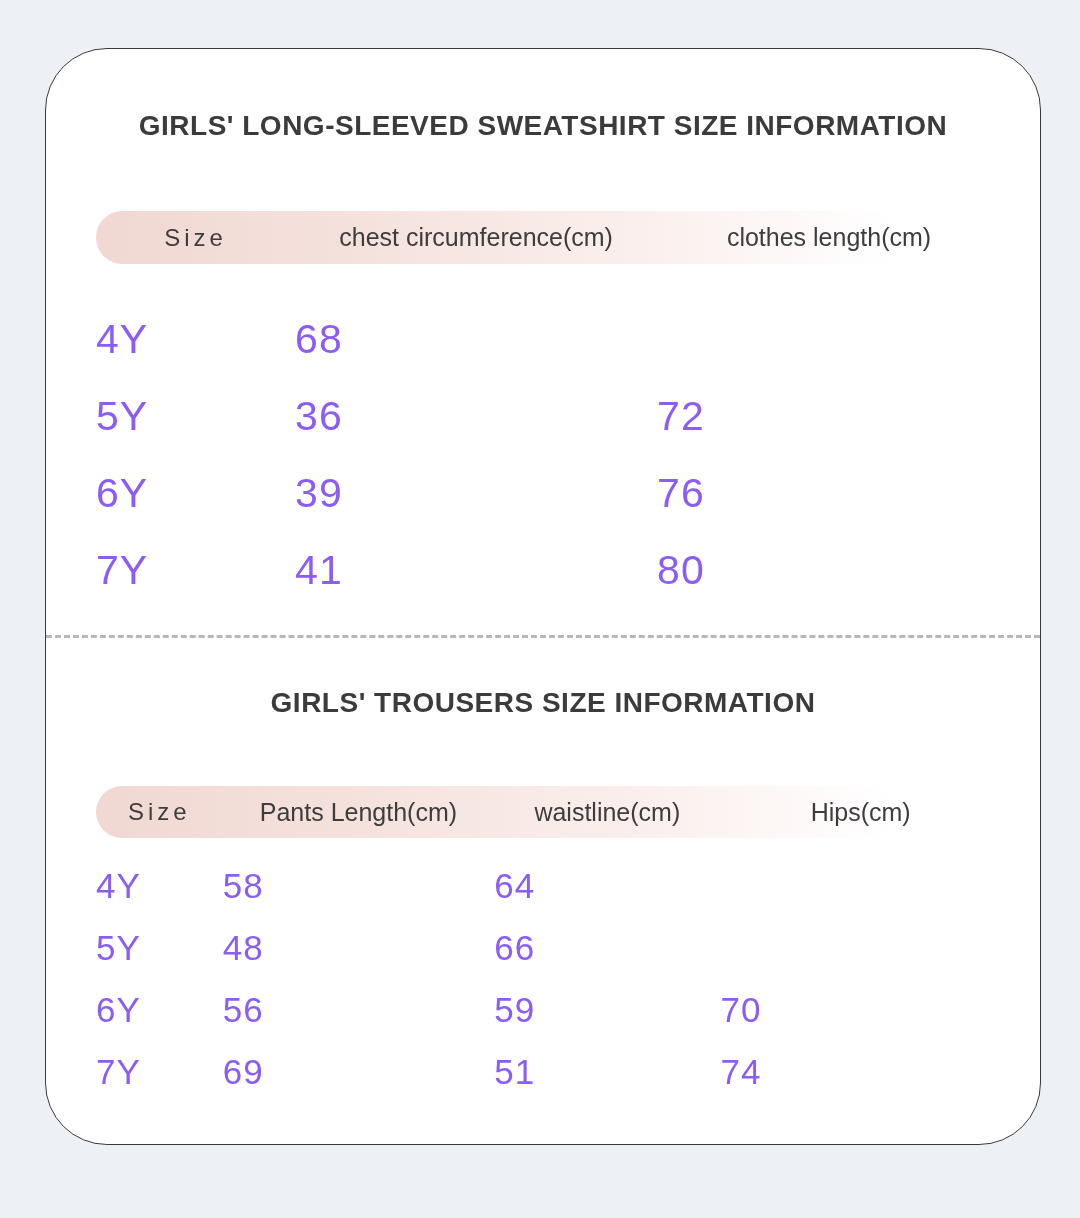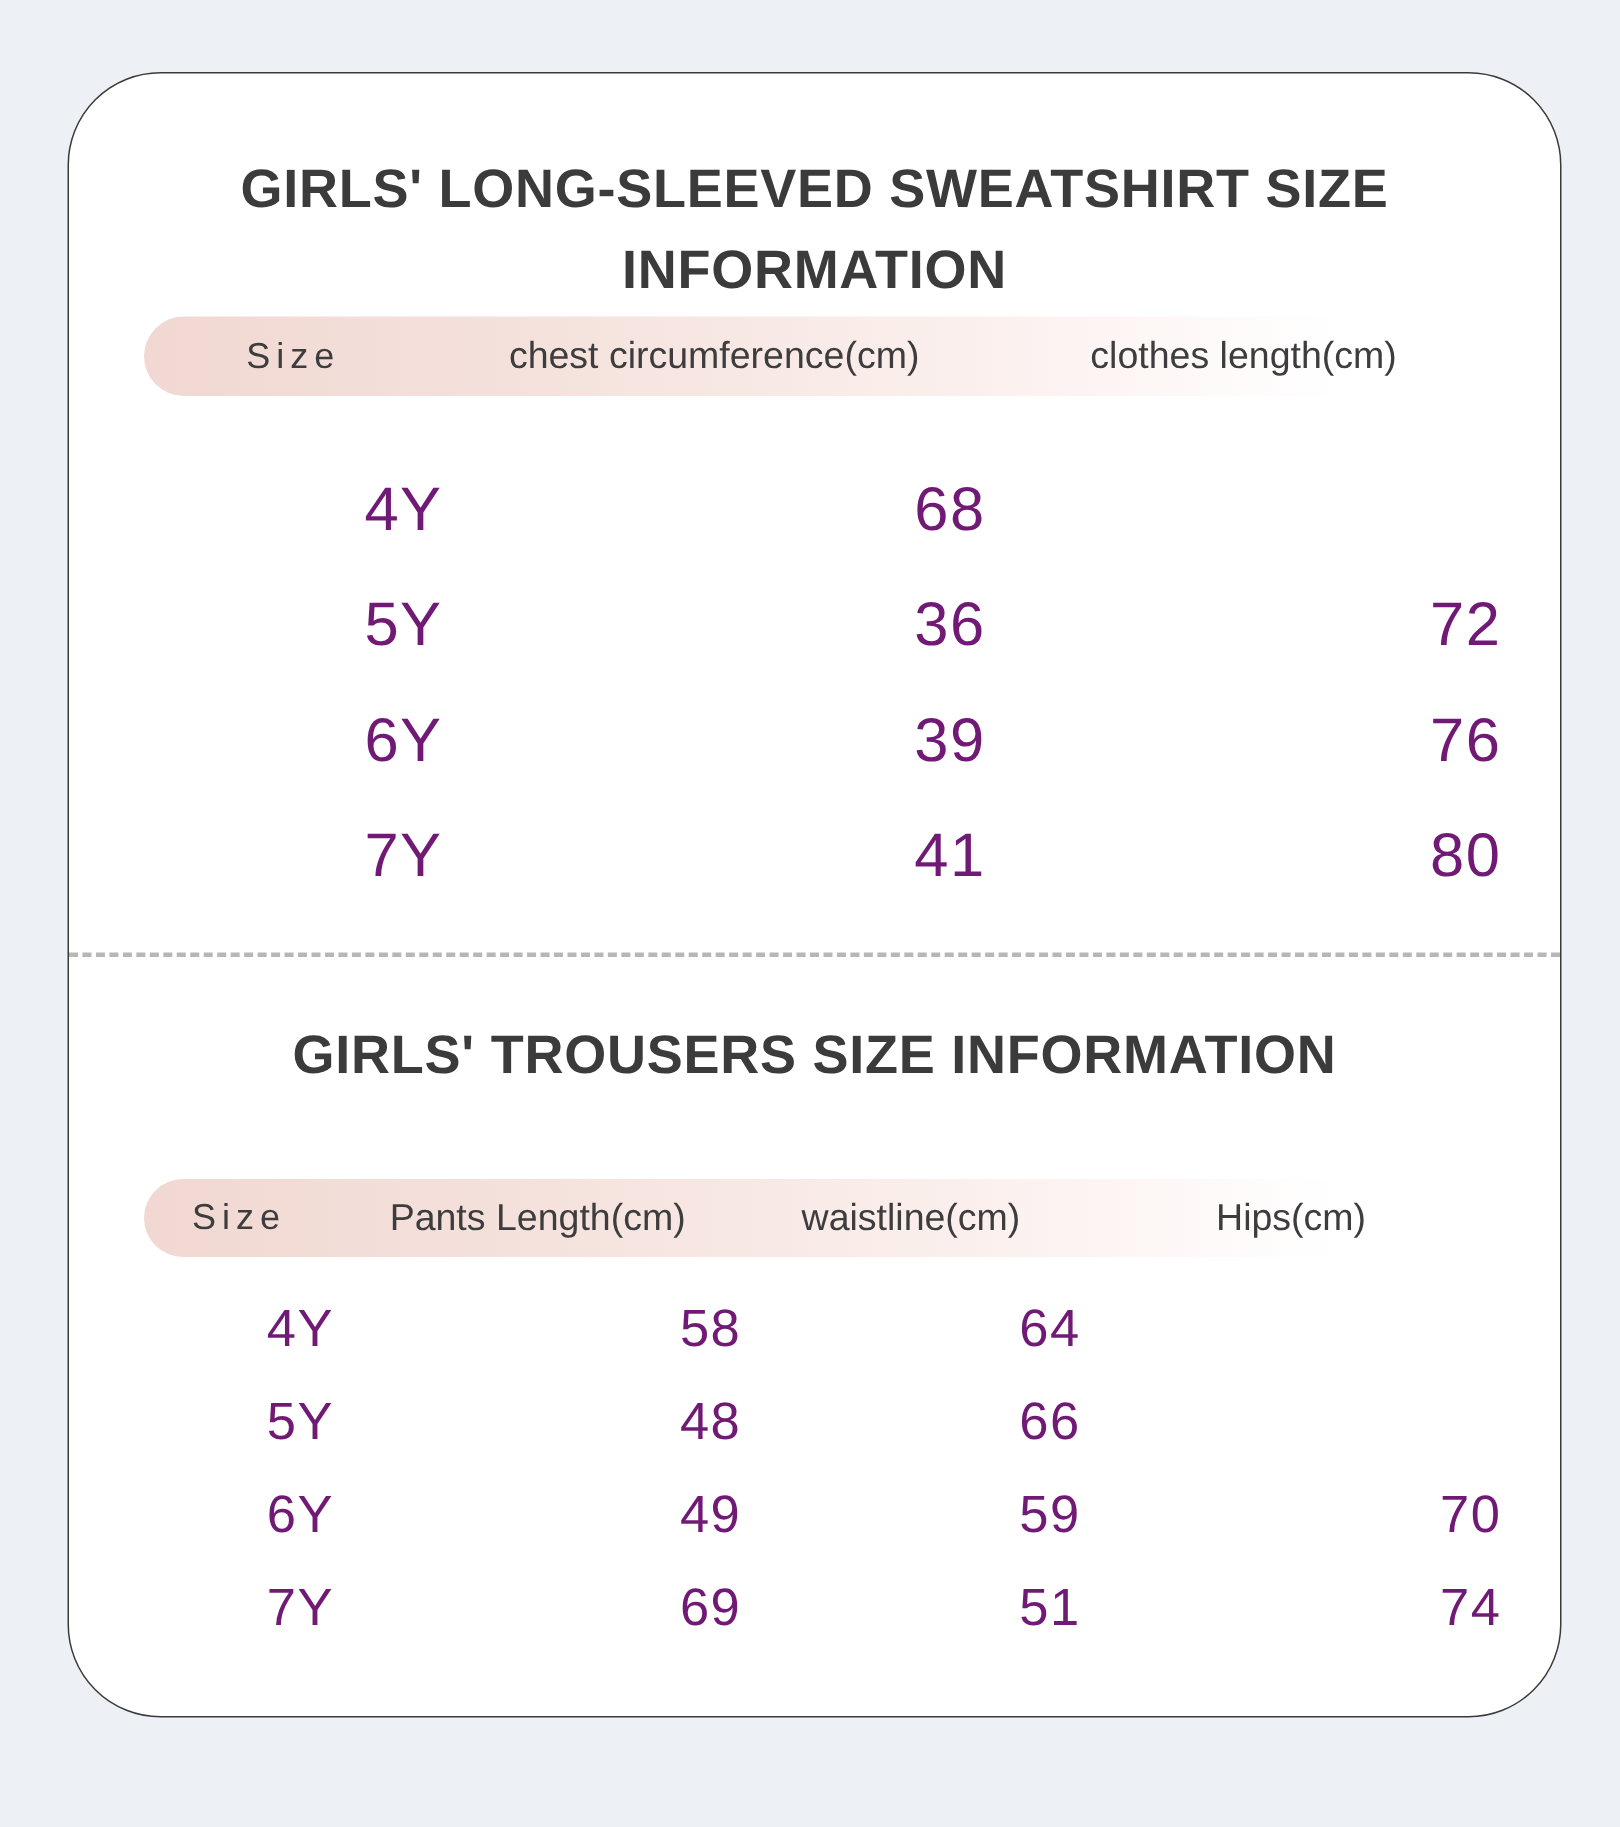--- a/index.html
+++ b/index.html
@@ -18,21 +18,21 @@
     left: 45px; top: 48px;
     width: 996px; height: 1097px;
     background: #ffffff;
     border: 1px solid #3a3a3a;
     border-radius: 62px;
   }
   .section-title {
     position: absolute;
     left: 0; right: 0;
     text-align: center;
-    font-size: 36px;
+    font-size: 28px;
     font-weight: 700;
     color: #3b3b3b;
     letter-spacing: 0.5px;
     line-height: 54px;
   }
   .title-1 { top: 50px; }
   .title-2 { top: 627px; }
   .pill {
     position: absolute;
     left: 50px;
@@ -55,22 +55,22 @@
     position: absolute;
     left: 50px;
     width: 905px;
   }
   .rows-1 { top: 252px; }
   .rows-2 { top: 806px; }
   .table-row { display: grid; align-items: center; }
   .rows-1 .table-row { height: 77px; }
   .rows-2 .table-row { height: 62px; }
   .cell {
-    text-align: right;
-    color: #701a75;
+    text-align: left;
+    color: #8b5cf6;
     letter-spacing: 1px;
   }
   .rows-1 .cell { font-size: 41px; }
   .rows-2 .cell { font-size: 35px; }
   .divider {
     position: absolute;
     left: 0; right: 0;
     top: 586px;
     height: 0;
     border-top: 3px dashed #b7b7b7;
@@ -129,21 +129,21 @@
         <span class="cell">58</span>
         <span class="cell">64</span>
       </div>
       <div class="table-row grid-4">
         <span class="cell">5Y</span>
         <span class="cell">48</span>
         <span class="cell">66</span>
       </div>
       <div class="table-row grid-4">
         <span class="cell">6Y</span>
-        <span class="cell">49</span>
+        <span class="cell">56</span>
         <span class="cell">59</span>
         <span class="cell">70</span>
       </div>
       <div class="table-row grid-4">
         <span class="cell">7Y</span>
         <span class="cell">69</span>
         <span class="cell">51</span>
         <span class="cell">74</span>
       </div>
     </div>

